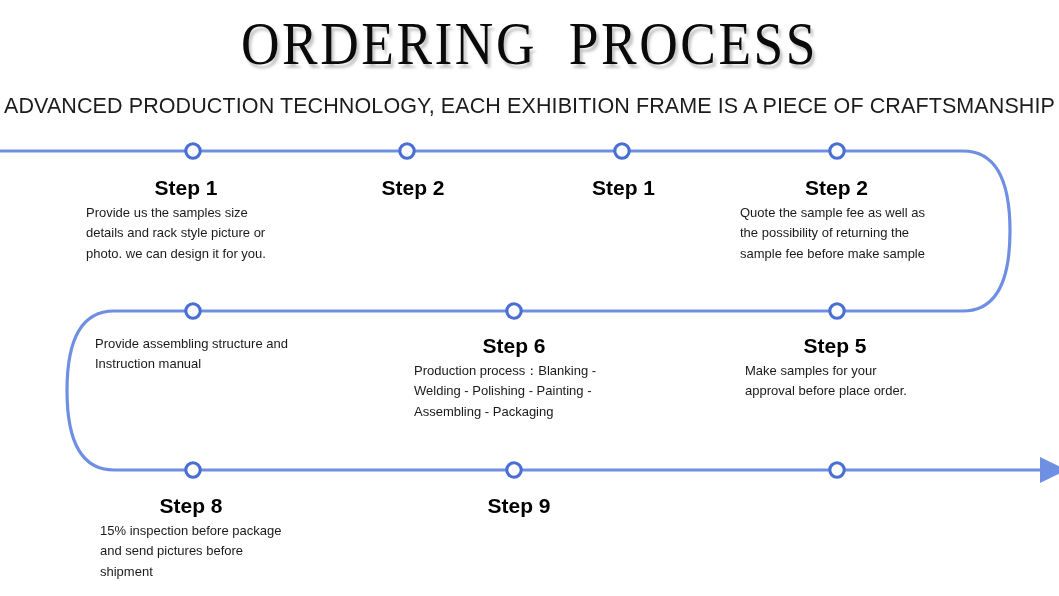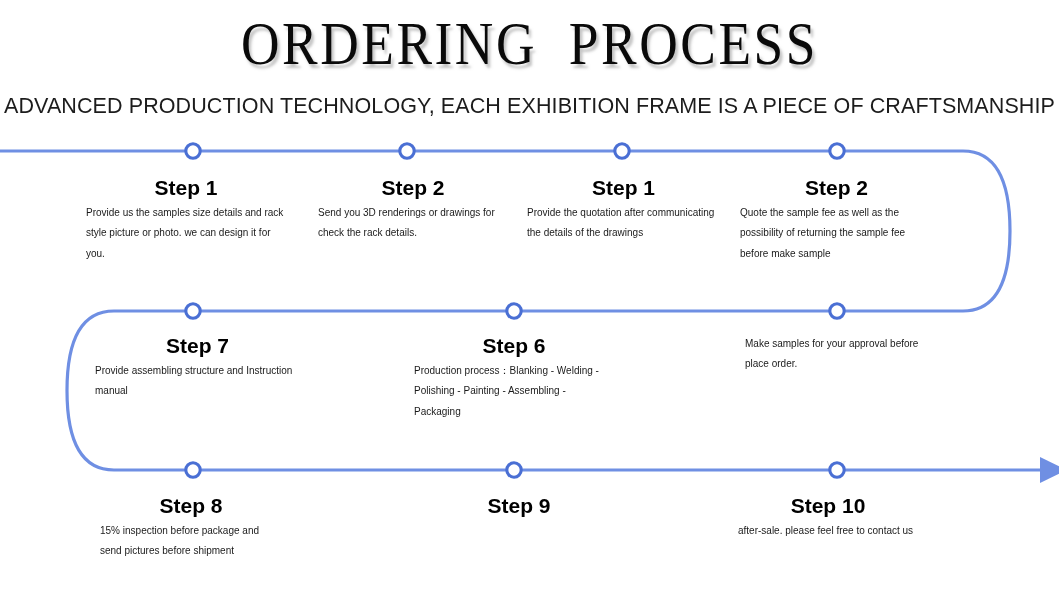--- a/index.html
+++ b/index.html
@@ -71,21 +71,21 @@
   .step-title {
     font-size: 21px;
     line-height: 24px;
     font-weight: bold;
     color: #000000;
     text-align: center;
     margin: 0 0 3px 0;
     white-space: nowrap;
   }
   .step-body {
-    font-size: 10px;
+    font-size: 13px;
     line-height: 20.3px;
     color: #1a1a1a;
     margin: 0;
     text-align: left;
   }
 </style>
 </head>
 <body>
 
 <div id="page-root">
@@ -121,54 +121,48 @@
     <circle cx="837" cy="470" r="7.2" fill="#ffffff" stroke="#4a6fd4" stroke-width="3.1"></circle>
   </svg>
 
   <div class="step" style="left:86px; top:176px; width:200px;">
     <div class="step-title">Step 1</div>
     <div class="step-body">Provide us the samples size details and rack style picture or photo. we can design it for you.</div>
   </div>
 
   <div class="step" style="left:318px; top:176px; width:190px;">
     <div class="step-title">Step 2</div>
-    <div class="step-body">Send you 3D renderings or drawings for check the rack details.</div>
   </div>
 
   <div class="step" style="left:527px; top:176px; width:193px;">
     <div class="step-title">Step 1</div>
-    <div class="step-body">Provide the quotation after communicating the details of the drawings</div>
   </div>
 
   <div class="step" style="left:740px; top:176px; width:193px;">
     <div class="step-title">Step 2</div>
     <div class="step-body">Quote the sample fee as well as the possibility of returning the sample fee before make sample</div>
   </div>
 
   <div class="step" style="left:745px; top:334px; width:180px;">
+    <div class="step-title">Step 5</div>
     <div class="step-body">Make samples for your approval before place order.</div>
   </div>
 
   <div class="step" style="left:414px; top:334px; width:200px;">
     <div class="step-title">Step 6</div>
     <div class="step-body">Production process：Blanking - Welding - Polishing - Painting - Assembling - Packaging</div>
   </div>
 
   <div class="step" style="left:95px; top:334px; width:205px;">
-    <div class="step-title">Step 7</div>
     <div class="step-body">Provide assembling structure and Instruction manual</div>
   </div>
 
   <div class="step" style="left:100px; top:494px; width:182px;">
     <div class="step-title">Step 8</div>
     <div class="step-body">15% inspection before package and send pictures before shipment</div>
   </div>
 
   <div class="step" style="left:405px; top:494px; width:228px;">
     <div class="step-title">Step 9</div>
   </div>
 
-  <div class="step" style="left:738px; top:494px; width:180px;">
-    <div class="step-title">Step 10</div>
-    <div class="step-body">after-sale. please feel free to contact us</div>
-  </div>
 
 </div>
 
 </body></html>

